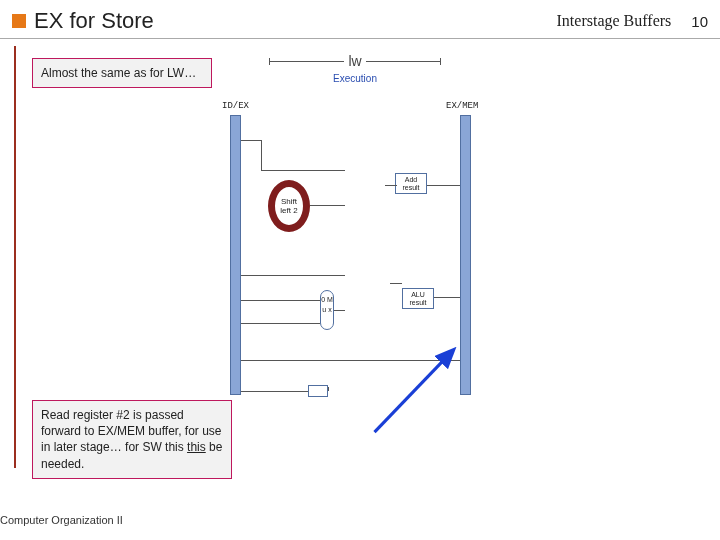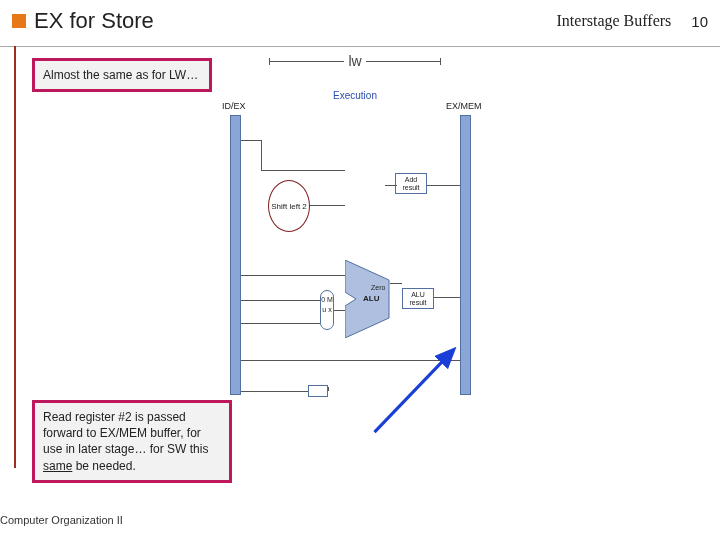--- a/index.html
+++ b/index.html
@@ -7,21 +7,21 @@
     width: 720px;
     height: 540px;
     background: #fff;
     font-family: Arial, sans-serif;
     position: relative;
     overflow: hidden;
   }
   .header {
     display: flex;
     align-items: center;
-    padding: 8px 12px 12px 12px;
+    padding: 8px 12px 4px 12px;
     border-bottom: 1px solid #aaa;
   }
   .orange-square {
     width: 14px;
     height: 14px;
     background: #e67817;
     margin-right: 8px;
     flex-shrink: 0;
   }
   .title {
@@ -44,21 +44,21 @@
     position: absolute;
     left: 14px;
     top: 46px;
     width: 2px;
     height: 422px;
     background: #9b2e1f;
   }
   .note-box {
     position: absolute;
     background: #f2f2f2;
-    border: 3px solid #be185d;
+    border: 1px solid #be185d;
     padding: 6px 8px;
     font-size: 12px;
     line-height: 1.35;
     color: #222;
   }
   .note1 { left: 32px; top: 58px; width: 180px; }
   .note2 { left: 32px; top: 400px; width: 200px; }
   .underline { text-decoration: underline; }
   .diagram {
     position: absolute;
@@ -82,37 +82,38 @@
     width: 11px;
     background: #8aa6d6;
     border: 1px solid #516fa0;
   }
   .buf-left { left: 0; top: 70px; height: 280px; }
   .buf-right { left: 230px; top: 70px; height: 280px; }
   .buf-label {
     position: absolute;
     font-size: 9px;
     color: #222;
+    font-family: Liberation Mono, monospace;
   }
   
   .stage-top {
     position: absolute;
     left: 40px;
     top: 8px;
     width: 170px;
     text-align: center;
   }
   .stage-top .toptext { font-size: 14px; color: #444; }
-  .stage-top .exectext { font-size: 10px; color: #2a4db0; margin-top: 21px; }
+  .stage-top .exectext { font-size: 10px; color: #2a4db0; margin-top: 4px; }
   
   .shift {
     position: absolute;
     left: 38px; top: 135px;
     width: 42px; height: 52px;
-    border: 1px solid #7f1d1d;
+    border: 7px solid #7f1d1d;
     border-radius: 50%;
     font-size: 8px;
     text-align: center;
     display: flex;
     align-items: center;
     justify-content: center;
     color: #222;
   }
   .adder {
     position: absolute;
@@ -172,21 +173,21 @@
   <div class="title">EX for Store</div>
   <div class="subtitle">Interstage Buffers</div>
   <div class="slide-num">10</div>
 </div>
 
 <div class="left-border"></div>
 
 <div class="note-box note1">Almost the same as for LW…</div>
 
 <div class="note-box note2">
-  <span>Read register #2 is passed forward to EX/MEM buffer, for use in later stage… for SW this </span><span class="underline">same</span><span> be needed.</span>
+  <span>Read register #2 is passed forward to EX/MEM buffer, for use in later stage… for SW this </span><span class="underline">this</span><span> be needed.</span>
 </div>
 
 <div class="diagram">
 
   <div class="stage-top">
     <div style="display:flex;align-items:center;">
       <div style="flex:1;height:1px;background:#555;position:relative;">
         <div style="position:absolute;left:-1px;top:-3px;width:1px;height:7px;background:#555;"></div>
       </div>
       <div class="toptext" style="margin:0 4px;">lw</div>
@@ -199,27 +200,20 @@
 
   <div class="buffer buf-left"></div>
   <div class="buf-label" style="left:-8px; top:56px;">ID/EX</div>
   <div class="buffer buf-right"></div>
   <div class="buf-label" style="left:216px; top:56px;">EX/MEM</div>
 
   <div class="shift">Shift left 2</div>
 
   <div class="result-box" style="left:165px; top:128px; width:32px;">Add result</div>
 
-  <div class="alu">
-    <svg width="55" height="78" viewBox="0 0 55 78">
-      <polygon points="0,0 44,20 44,58 0,78 0,46 11,39 0,32" fill="#aebfe0" stroke="#516fa0" stroke-width="1"></polygon>
-    </svg>
-    <div class="trap-label" style="left:18px;top:35px;font-weight:bold;">ALU</div>
-    <div class="trap-label" style="left:26px;top:24px;font-size:7px;">Zero</div>
-  </div>
   <div class="result-box" style="left:172px; top:243px; width:32px;">ALU result</div>
 
   <div class="mux">0 M u x</div>
 
   <div class="wire" style="left:11px;top:95px;width:20px;height:1px;"></div>
   <div class="wire" style="left:31px;top:95px;width:1px;height:30px;"></div>
   <div class="wire" style="left:31px;top:125px;width:84px;height:1px;"></div>
 
   <div class="wire" style="left:80px;top:160px;width:35px;height:1px;"></div>
 

